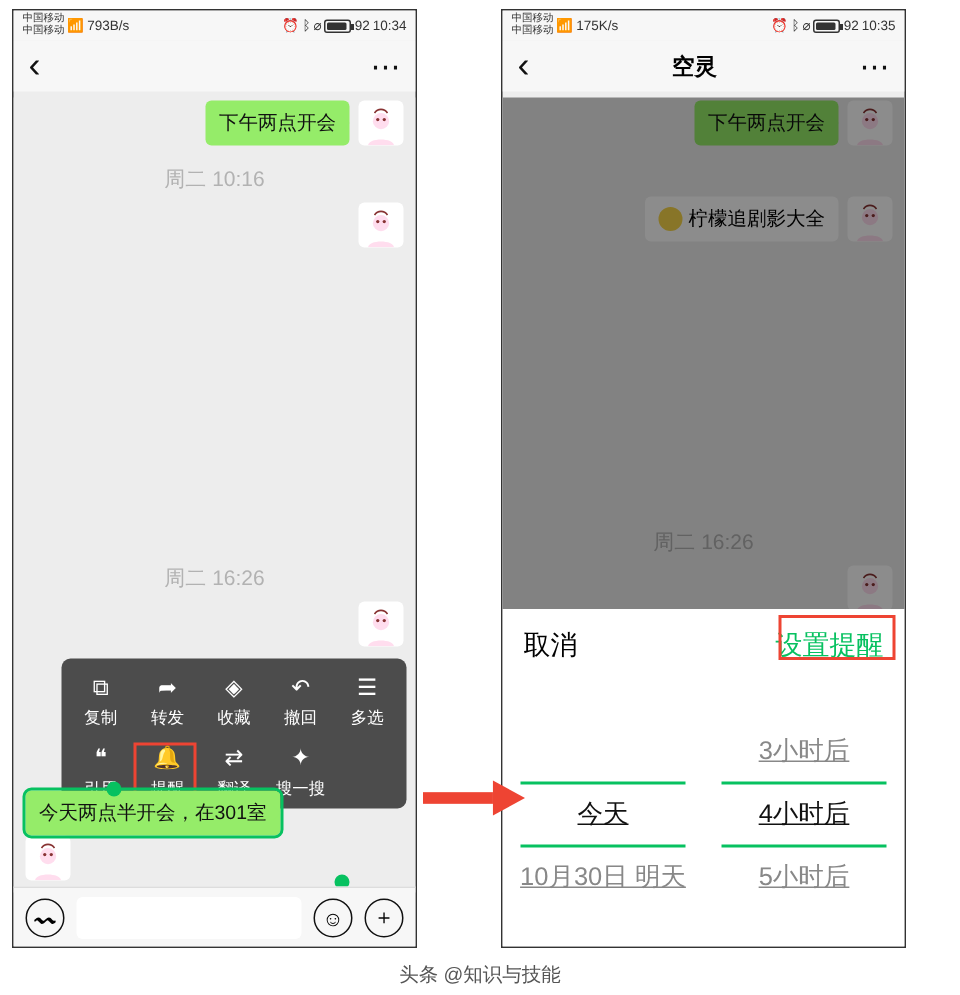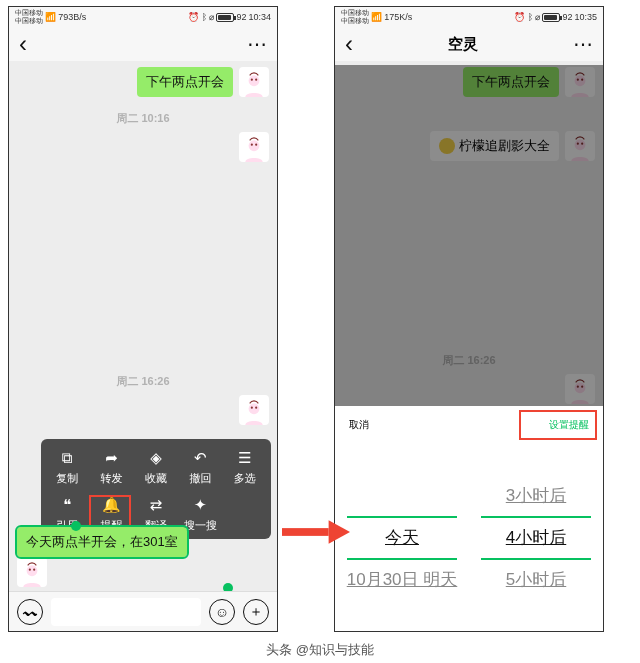--- a/index.html
+++ b/index.html
@@ -49,21 +49,21 @@
     display:flex; align-items:center; justify-content:space-between;
     padding: 0 10px;
     font-size: 15px;
   }
   .nav .title { font-weight:700; }
   .back::before { content:"‹"; font-size:24px; line-height:20px; color:#111;}
   .more::before { content:"⋯"; font-size:20px; color:#111;}
 
   
   .chat { position:relative; height: 530px; background:#ededed; }
-  .ts { text-align:center; font-size:11px; color:#b2b2b2;font-weight:bold; }
+  .ts { text-align:center; font-size:14px; color:#b2b2b2; }
   .row { display:flex; align-items:flex-start; padding:2px 8px; }
   .row.right { justify-content:flex-end; }
   .avatar {
     width:30px; height:30px; border-radius:4px; background:#fff;
     display:flex; align-items:flex-end; justify-content:center; overflow:hidden;
     flex-shrink:0;
   }
   .avatar svg{ width:26px; height:26px;}
   .bubble {
     max-width: 190px;
@@ -129,21 +129,21 @@
   .dim{ position:absolute; inset:0; background:rgba(0,0,0,0.45);}
   
   
   .sheet{
     position:absolute; left:0; right:0; bottom:0;
     background:#fff; height:225px;
     display:flex; flex-direction:column;
   }
   .sheet .hdr{
     display:flex; justify-content:space-between; align-items:center;
-    padding:12px 14px; font-size:10px;
+    padding:12px 14px; font-size:18px;
   }
   .sheet .hdr .ok{ color:#07c160; font-weight:500;}
   .pick{
     flex:1; display:flex;
   }
   .col{ flex:1; display:flex; flex-direction:column; align-items:center; justify-content:center;}
   .opt{ height:40px; display:flex; align-items:center; font-size:17px; color:#888;text-decoration:underline;}
   .opt.sel{ color:#111; font-weight:500;}
   .rule{ width:110px; height:2px; background:#07c160;}
 

